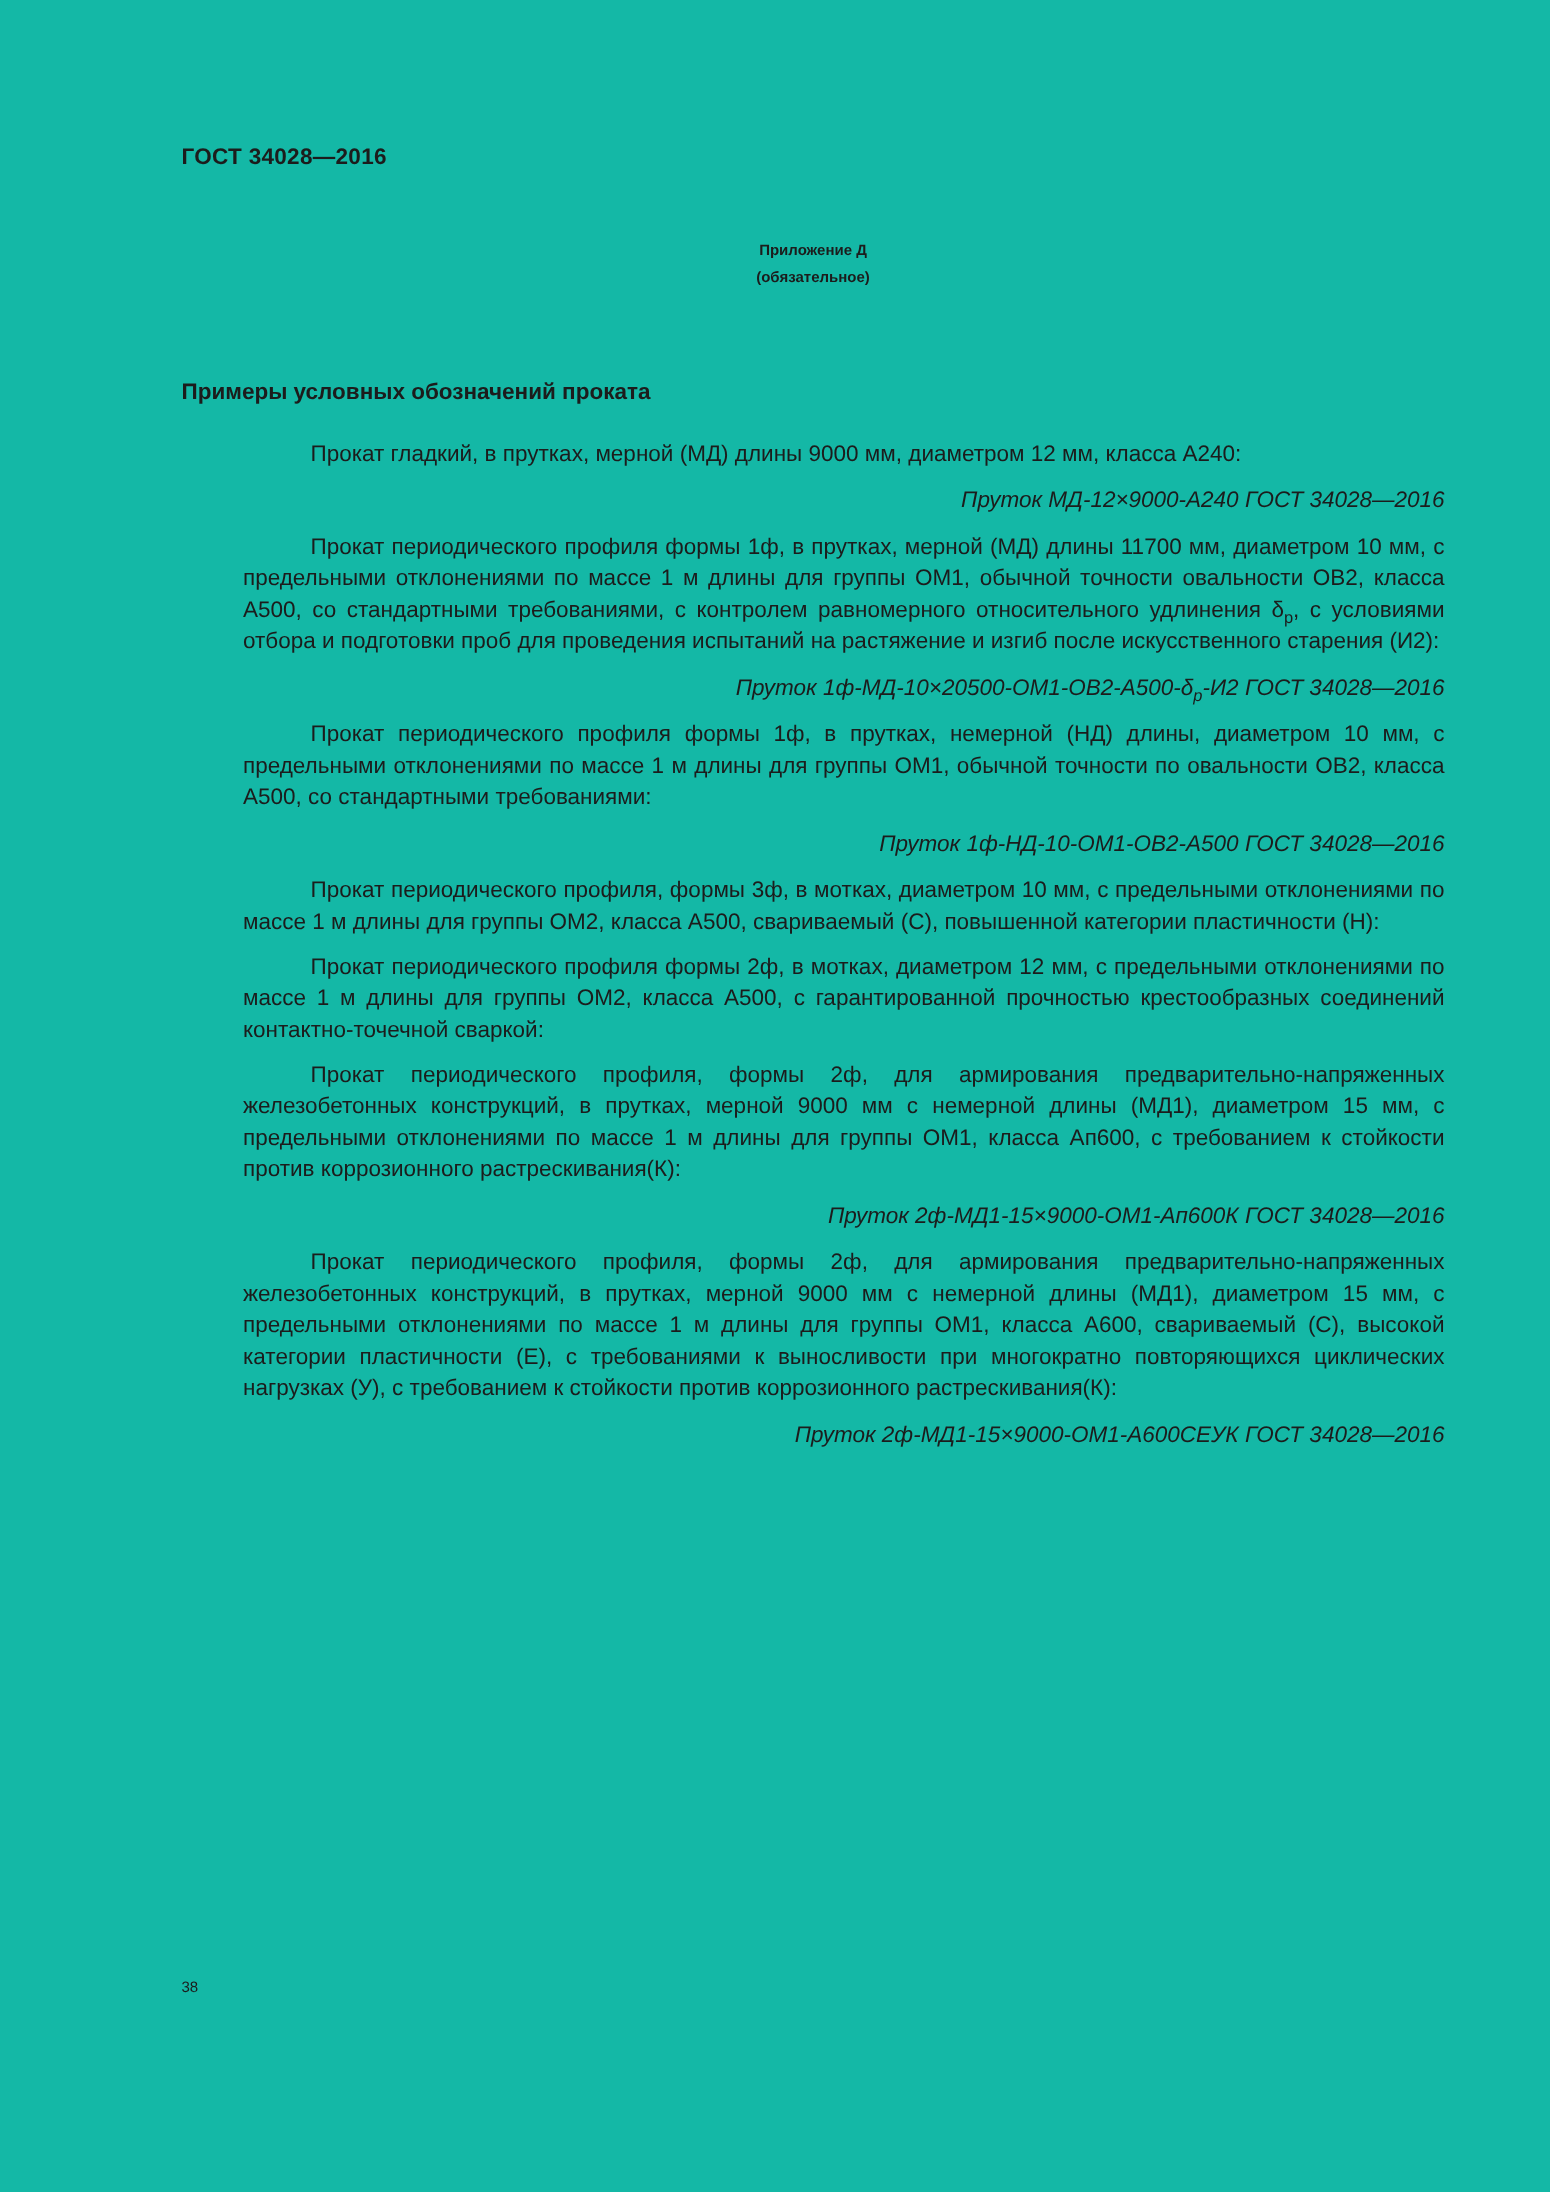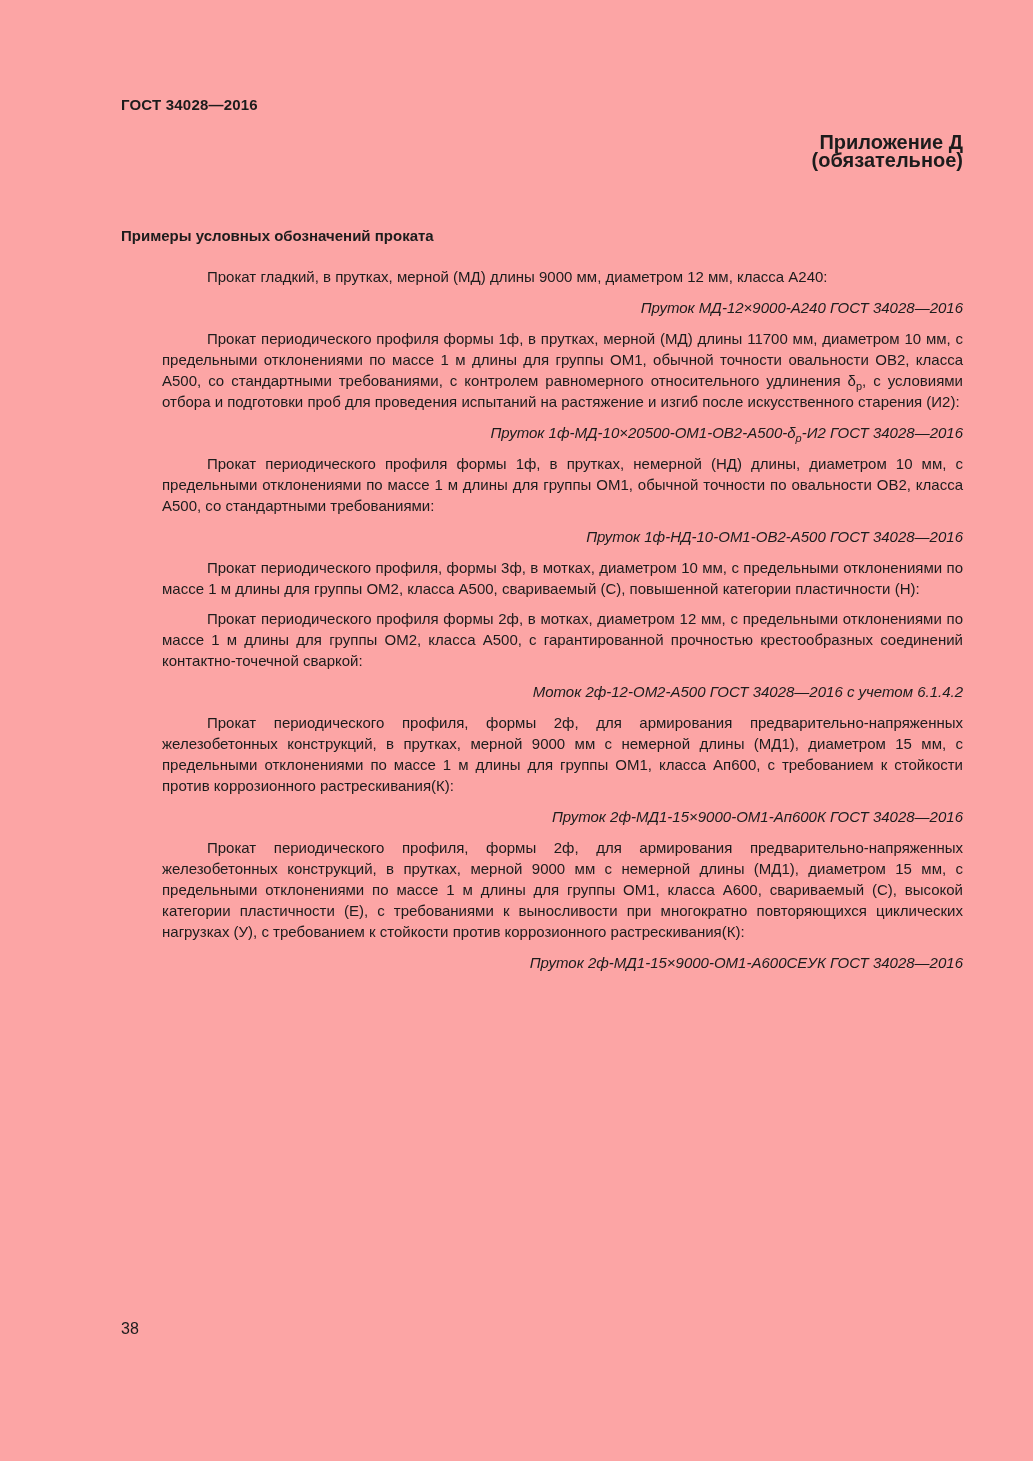--- a/index.html
+++ b/index.html
@@ -4,41 +4,41 @@
 <style>
   html, body {
     margin: 0;
     padding: 0;
     background: #e9e9e9;
   }
   .page {
     position: relative;
     width: 1033px;
     height: 1461px;
-    background: #fca5a5;
+    background: #14b8a6;
     font-family: "Liberation Sans", "DejaVu Sans", sans-serif;
     color: #1c1c1c;
     overflow: hidden;
     box-sizing: border-box;
   }
   .content {
     position: absolute;
     left: 121px;
     top: 96px;
     width: 842px;
   }
   .doc-header {
     font-size: 15px;
     font-weight: bold;
     letter-spacing: 0.2px;
   }
   .appendix-block {
-    margin-top: 20px;
-    text-align: right;
-    font-size: 20px;
+    margin-top: 46px;
+    text-align: center;
+    font-size: 10px;
     font-weight: bold;
     line-height: 18px;
   }
   .section-title {
     margin-top: 58px;
     text-align: left;
     font-size: 15px;
     font-weight: bold;
   }
   .entries {
@@ -60,21 +60,21 @@
     text-align: right;
   }
   sub {
     font-size: 11px;
     line-height: 0;
   }
   .page-number {
     position: absolute;
     left: 121px;
     top: 1320px;
-    font-size: 16px;
+    font-size: 10px;
   }
 </style>
 </head>
 <body>
 
 <div class="page">
   <div class="content">
 
     <div class="doc-header">ГОСТ 34028—2016</div>
 
@@ -92,21 +92,20 @@
 
       <p class="para"><span>Прокат периодического профиля формы 1ф, в прутках, мерной (МД) длины 11700 мм, диаметром 10 мм, с предельными отклонениями по массе 1 м длины для группы ОМ1, обычной точности овальности ОВ2, класса А500, со стандартными требованиями, с контролем равномерного относительного удлинения δ</span><sub>р</sub><span>, с условиями отбора и подготовки проб для проведения испытаний на растяжение и изгиб после искусственного старения (И2):</span></p>
       <p class="designation"><span>Пруток 1ф-МД-10×20500-ОМ1-ОВ2-А500-δ</span><sub>р</sub><span>-И2 ГОСТ 34028—2016</span></p>
 
       <p class="para">Прокат периодического профиля формы 1ф, в прутках, немерной (НД) длины, диаметром 10 мм, с предельными отклонениями по массе 1 м длины для группы ОМ1, обычной точности по овальности ОВ2, класса А500, со стандартными требованиями:</p>
       <p class="designation">Пруток 1ф-НД-10-ОМ1-ОВ2-А500 ГОСТ 34028—2016</p>
 
       <p class="para">Прокат периодического профиля, формы 3ф, в мотках, диаметром 10 мм, с предельными отклонениями по массе 1 м длины для группы ОМ2, класса А500, свариваемый (С), повышенной категории пластичности (Н):</p>
 
       <p class="para">Прокат периодического профиля формы 2ф, в мотках, диаметром 12 мм, с предельными отклонениями по массе 1 м длины для группы ОМ2, класса А500, с гарантированной прочностью крестообразных соединений контактно-точечной сваркой:</p>
-      <p class="designation">Моток 2ф-12-ОМ2-А500 ГОСТ 34028—2016 с учетом 6.1.4.2</p>
 
       <p class="para">Прокат периодического профиля, формы 2ф, для армирования предварительно-напряженных железобетонных конструкций, в прутках, мерной 9000 мм с немерной длины (МД1), диаметром 15 мм, с предельными отклонениями по массе 1 м длины для группы ОМ1, класса Ап600, с требованием к стойкости против коррозионного растрескивания(К):</p>
       <p class="designation">Пруток 2ф-МД1-15×9000-ОМ1-Ап600К ГОСТ 34028—2016</p>
 
       <p class="para">Прокат периодического профиля, формы 2ф, для армирования предварительно-напряженных железобетонных конструкций, в прутках, мерной 9000 мм с немерной длины (МД1), диаметром 15 мм, с предельными отклонениями по массе 1 м длины для группы ОМ1, класса А600, свариваемый (С), высокой категории пластичности (Е), с требованиями к выносливости при многократно повторяющихся циклических нагрузках (У), с требованием к стойкости против коррозионного растрескивания(К):</p>
       <p class="designation">Пруток 2ф-МД1-15×9000-ОМ1-А600СЕУК ГОСТ 34028—2016</p>
 
     </div>
   </div>
 

